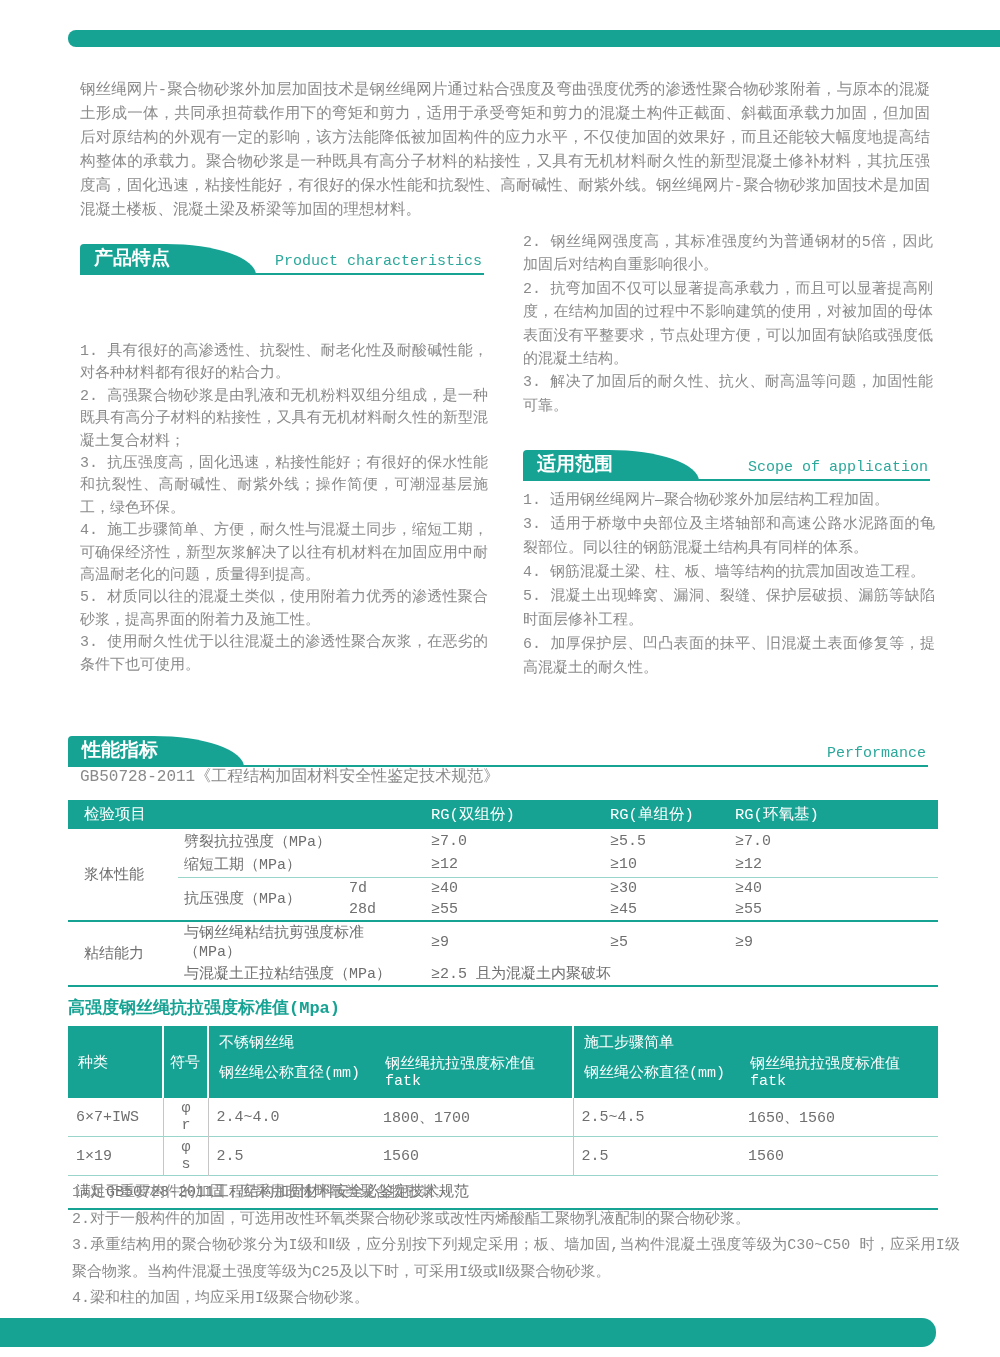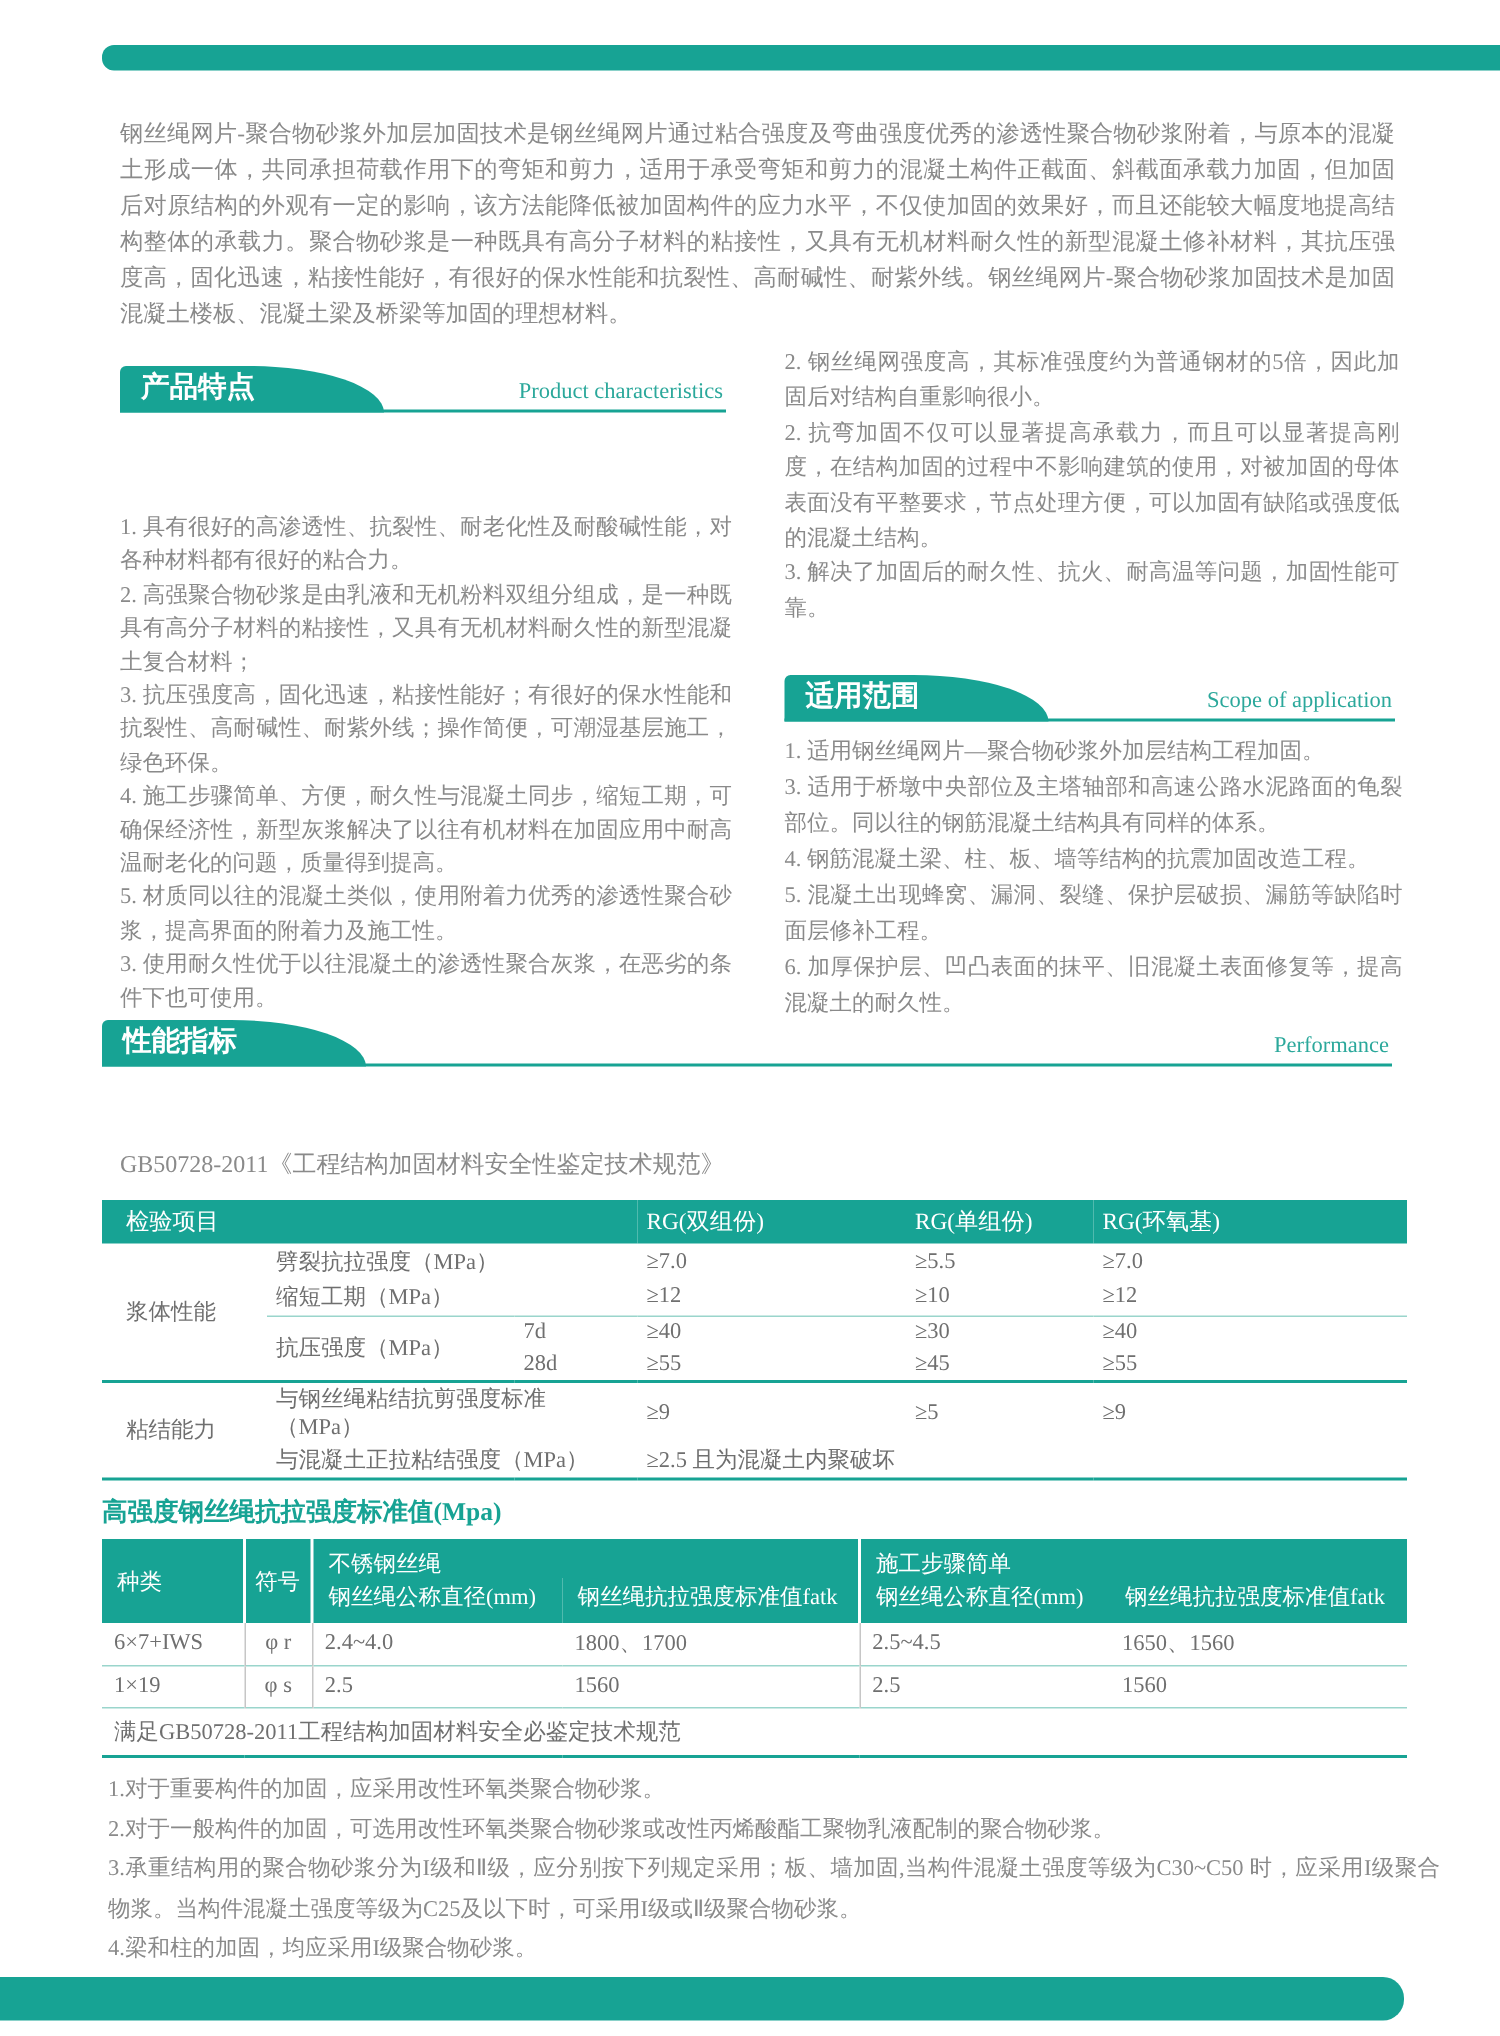--- a/index.html
+++ b/index.html
@@ -6,38 +6,38 @@
     --accent:#17a394;
     --accent-light:#9ad5cc;
     --english:#2ba89b;
     --text-gray:#8a8a8a;
     --table-text:#6f6f6f;
   }
   *{box-sizing:border-box;}
   html,body{margin:0;padding:0;background:#ffffff;}
   .page{
     position:relative;width:1000px;height:1357px;margin:0 auto;background:#fff;
-    font-family:Liberation Serif, serif;overflow:hidden;
+    font-family:Liberation Mono, monospace;overflow:hidden;
   }
   
   .top-bar{position:absolute;left:68px;top:30px;right:0;height:17px;background:var(--accent);border-radius:8px 0 0 8px;}
   .bottom-bar{position:absolute;left:0;top:1318px;width:936px;height:29px;background:var(--accent);border-radius:0 14px 14px 0;}
   
   .intro{position:absolute;left:80px;top:78px;width:850px;margin:0;
     font-size:15.5px;line-height:24px;color:var(--text-gray);text-align:justify;}
   
   .sec-hdr{position:absolute;height:31px;}
   .hdr-rule{position:absolute;left:0;right:0;bottom:0;height:2px;background:var(--accent);}
   .hdr-box{position:absolute;left:0;top:0;height:31px;background:var(--accent);color:#fff;
     font-size:19px;font-weight:bold;line-height:30px;padding:0 86px 0 14px;white-space:nowrap;
     border-radius:4px 90px 0 0 / 4px 31px 0 0;}
   .hdr-en{position:absolute;right:2px;bottom:5px;color:var(--english);font-size:15px;}
   .hdr-product{left:80px;top:244px;width:404px;}
   .hdr-scope{left:523px;top:450px;width:407px;}
-  .hdr-perf{left:68px;top:680px;width:860px;text-align:right;}
+  .hdr-perf{left:68px;top:736px;width:860px;text-align:right;}
   
   .list{position:absolute;margin:0;color:var(--text-gray);font-size:15px;text-align:justify;}
   .list p{margin:0;}
   .product-list{left:80px;top:297px;width:408px;line-height:22.4px;margin-top:44px;}
   .adv-list{left:523px;top:231px;width:410px;line-height:23.4px;}
   .scope-list{left:523px;top:489px;width:412px;line-height:24px;}
   
   .gb-ref{position:absolute;left:80px;top:766px;margin:0;font-size:16px;color:var(--text-gray);}
   table{border-collapse:collapse;}
   .t1{position:absolute;left:68px;top:800px;width:870px;table-layout:fixed;
@@ -52,21 +52,21 @@
   .t1 tr.low td{height:22px;}
   
   .t2-title{position:absolute;left:68px;top:996px;margin:0;font-size:17px;font-weight:bold;color:var(--accent);}
   .t2{position:absolute;left:68px;top:1026px;width:870px;table-layout:fixed;
     font-size:15px;color:var(--table-text);border-bottom:2px solid var(--accent);}
   .t2 th{background:var(--accent);color:#fff;font-weight:normal;text-align:left;vertical-align:middle;}
   .t2 th.gtop{padding:7px 10px 0;height:26px;vertical-align:bottom;}
   .t2 th.gsub{padding:2px 10px 8px;height:30px;vertical-align:middle;margin-left:16px;}
   .t2 th.wl{border-left:2px solid #ffffff;}
   .t2 td{height:28px;padding:2px 8px;vertical-align:middle;}
-  .t2 td.ctr{text-align:center;padding:2px 2px;margin-top:14px;}
+  .t2 td.ctr{text-align:center;padding:2px 18px;margin-top:14px;}
   .t2 td.vl{border-left:1px solid #c6c6c6;}
   .t2 tr.rsep td{border-top:1px solid var(--accent-light);}
   .t2 td.foot{height:33px;padding-left:8px;}
   
   .notes{position:absolute;left:72px;top:1180px;width:888px;color:var(--text-gray);
     font-size:15px;line-height:26.5px;text-align:justify;}
   .notes p{margin:0;}
 </style>
 </head>
 <body>

